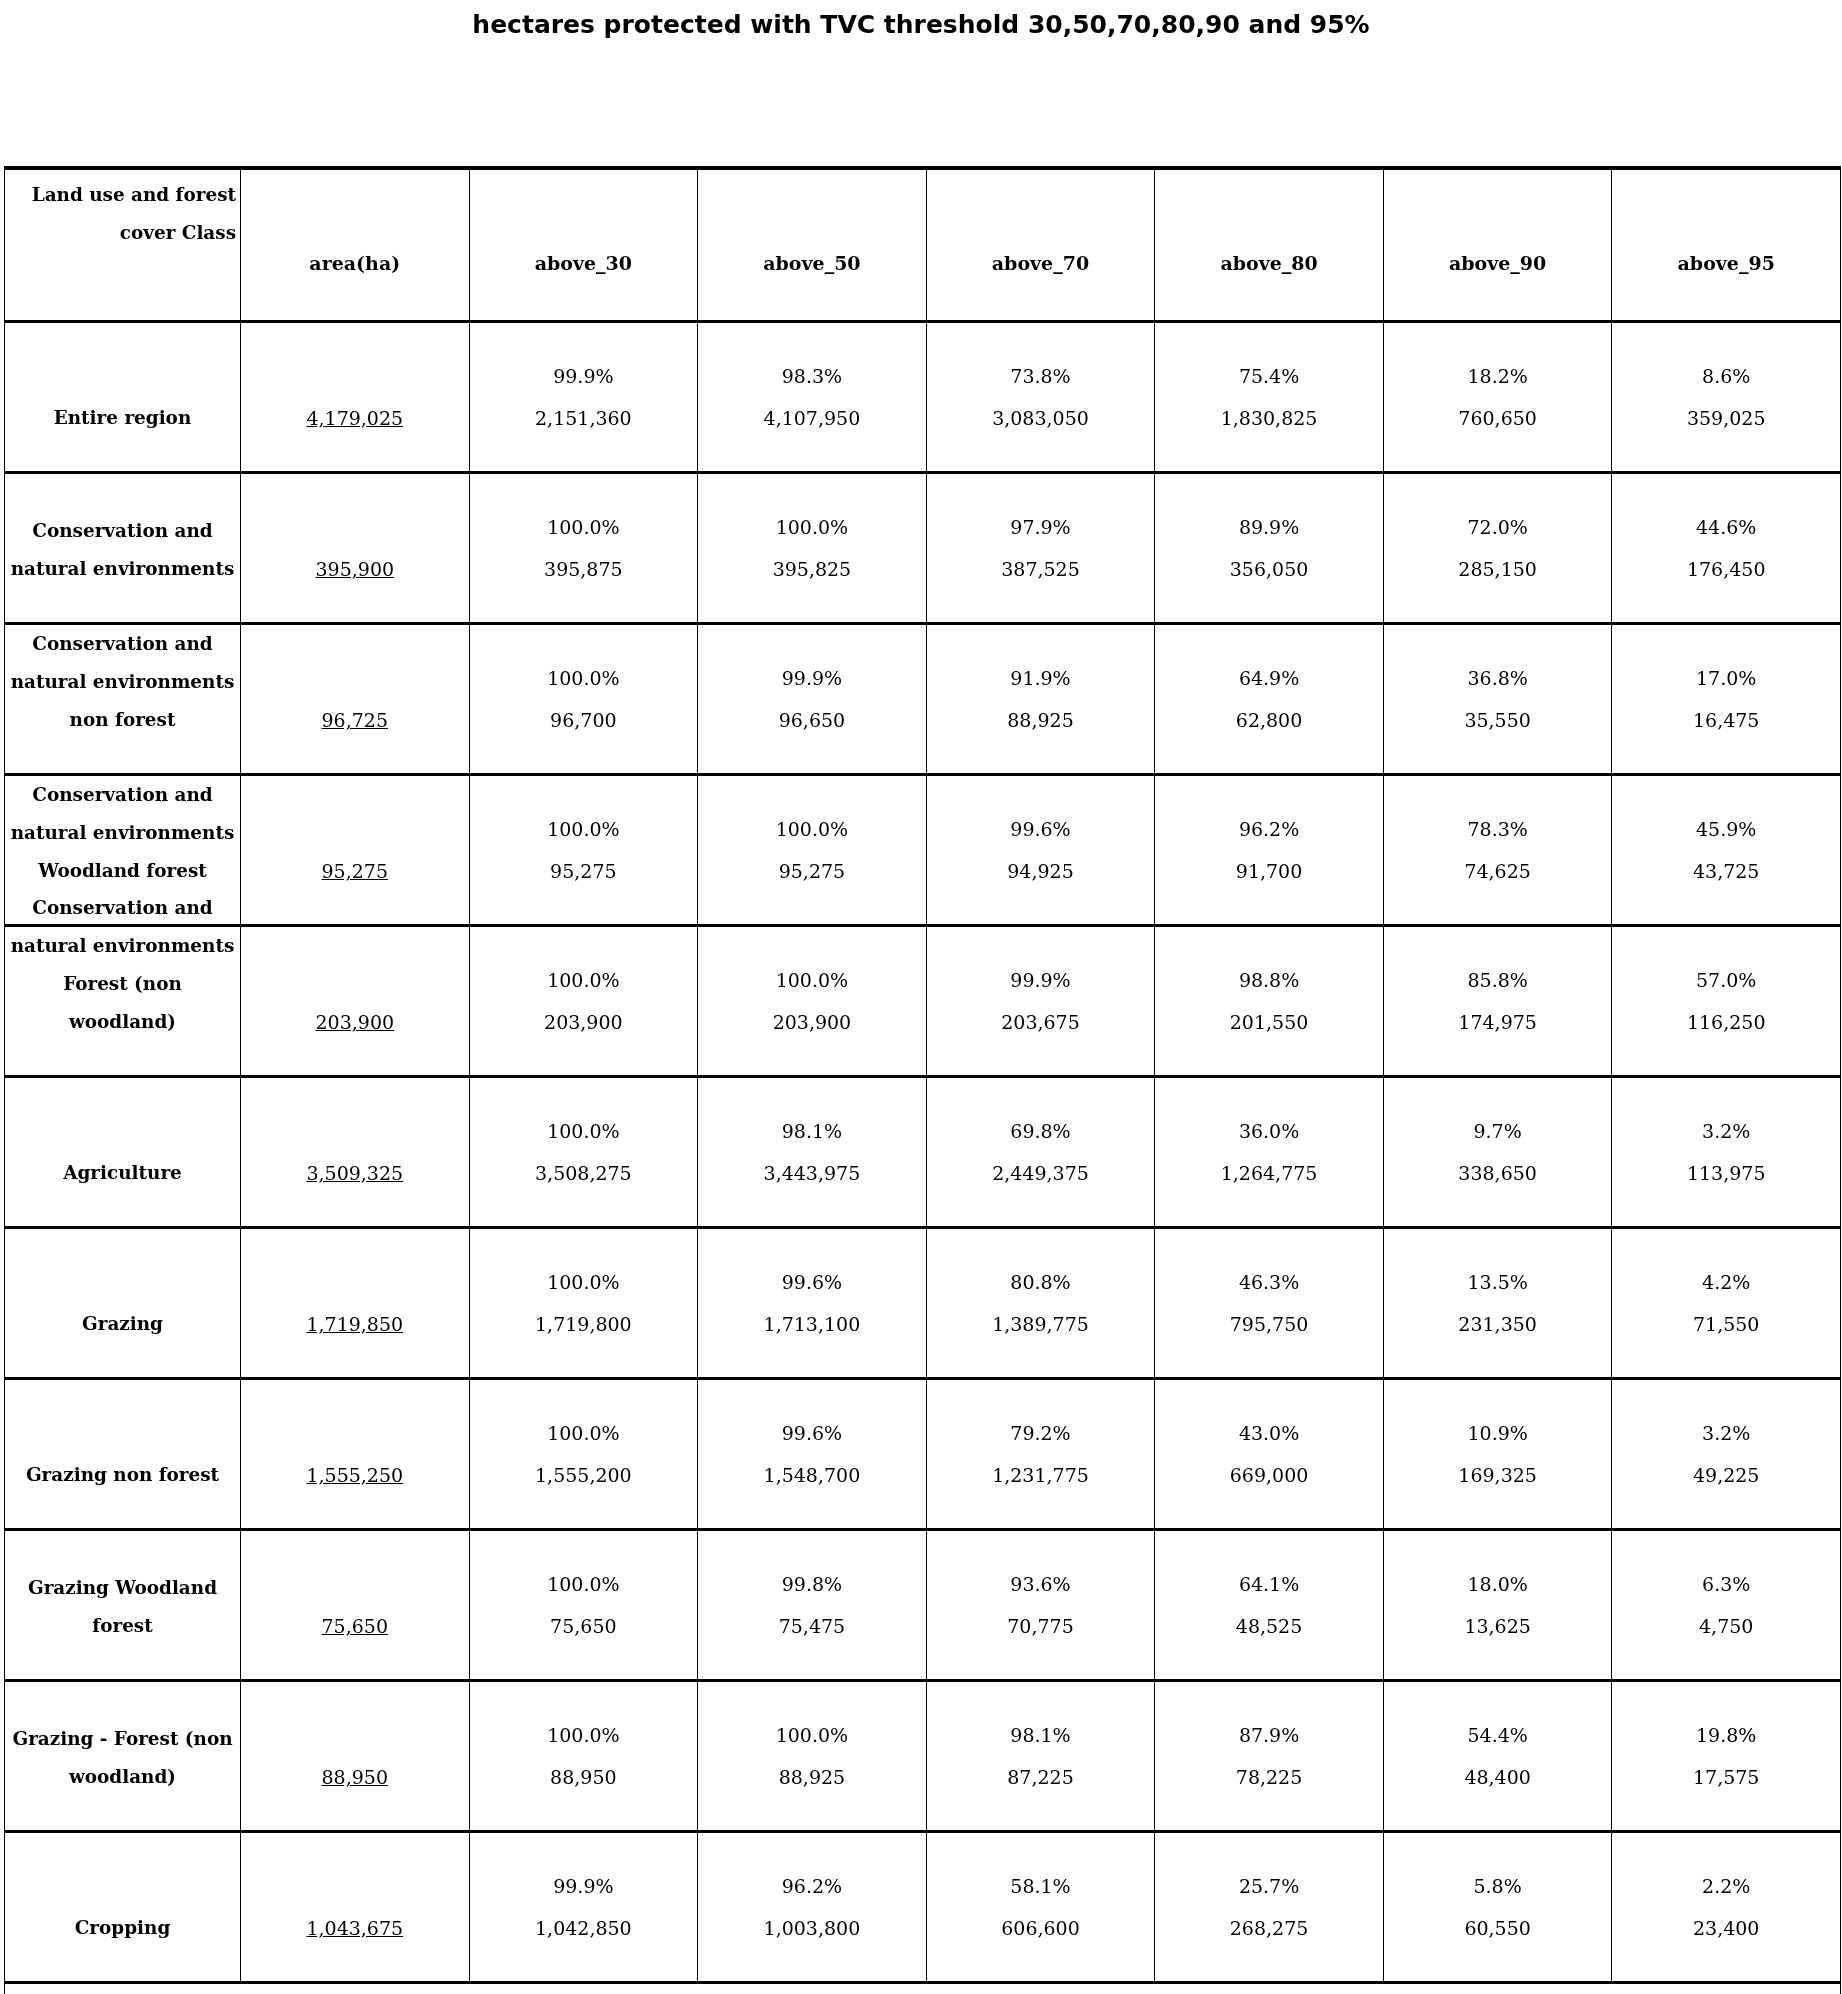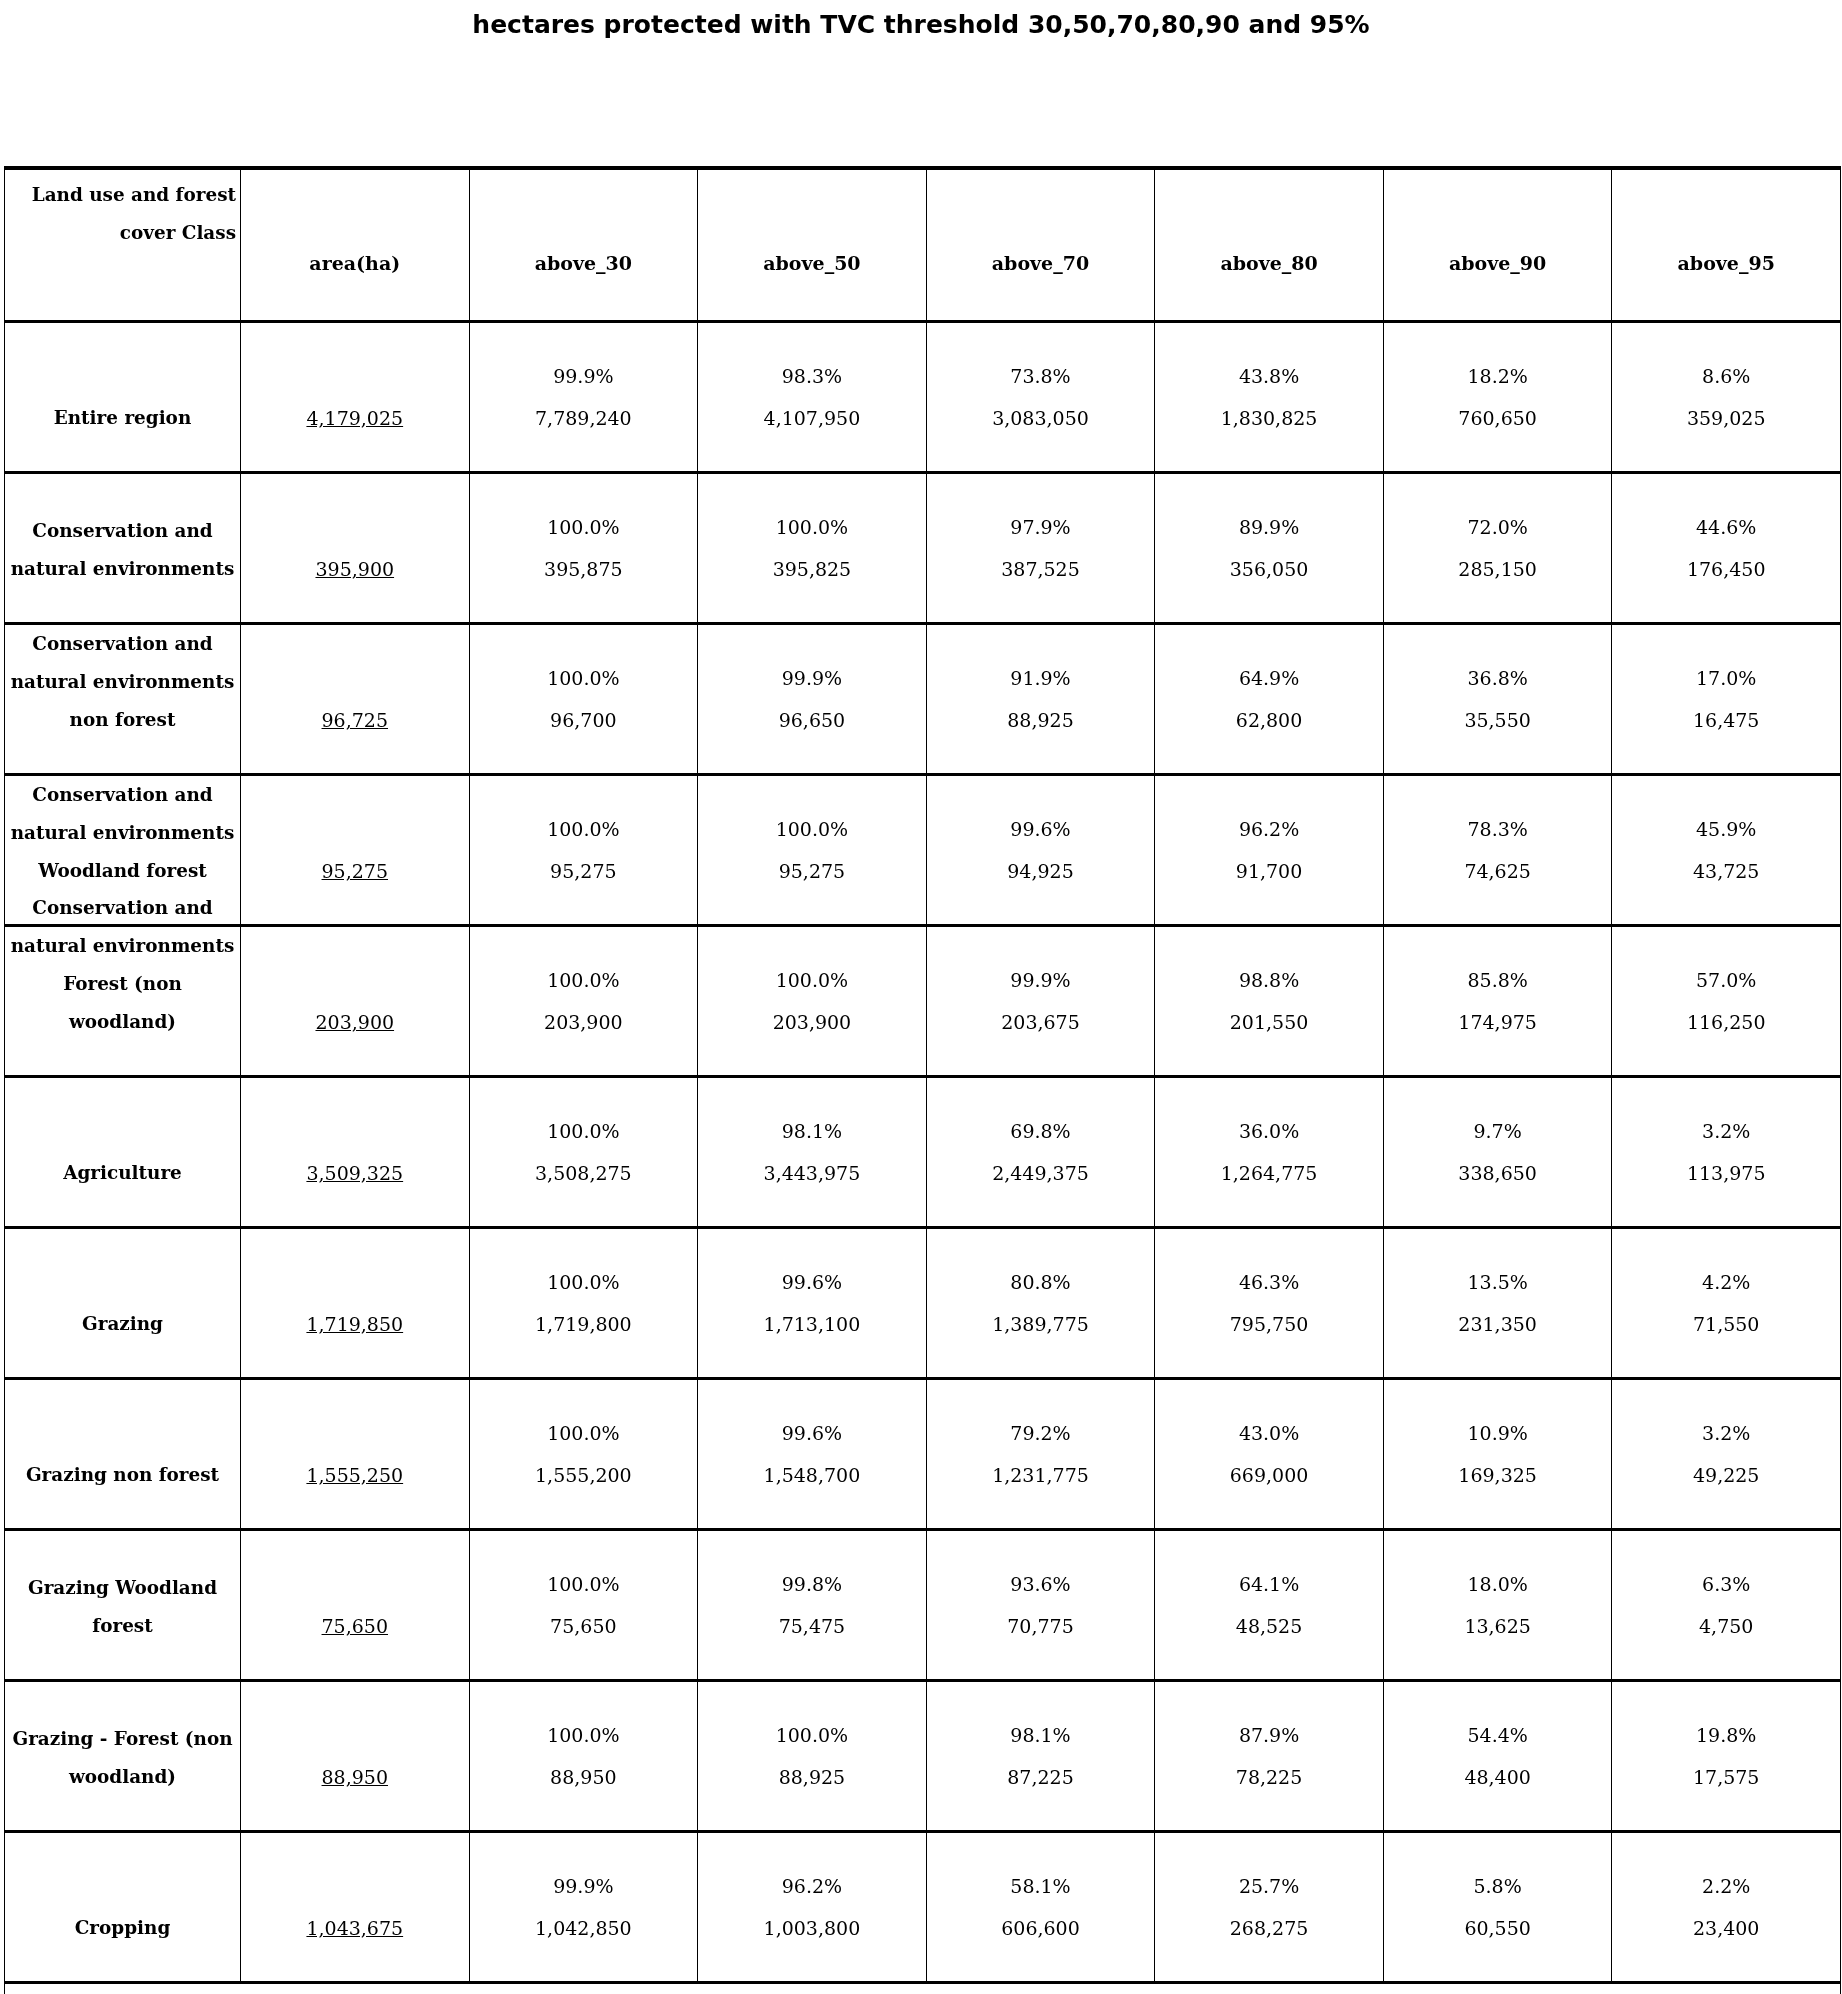--- a/index.html
+++ b/index.html
@@ -70,38 +70,38 @@
   <div class="trow">
     <div class="cell">
       <span class="label-text">Entire region</span>
     </div>
     <div class="cell">
       <span class="area-text">4,179,025</span>
     </div>
     <div class="cell data-cell">
       <div class="pair">
               <span class="pct">99.9%</span>
-              <span class="ha">7,789,240</span>
+              <span class="ha">2,151,360</span>
             </div>
     </div>
     <div class="cell data-cell">
       <div class="pair">
               <span class="pct">98.3%</span>
               <span class="ha">4,107,950</span>
             </div>
     </div>
     <div class="cell data-cell">
       <div class="pair">
               <span class="pct">73.8%</span>
               <span class="ha">3,083,050</span>
             </div>
     </div>
     <div class="cell data-cell">
       <div class="pair">
-              <span class="pct">43.8%</span>
+              <span class="pct">75.4%</span>
               <span class="ha">1,830,825</span>
             </div>
     </div>
     <div class="cell data-cell">
       <div class="pair">
               <span class="pct">18.2%</span>
               <span class="ha">760,650</span>
             </div>
     </div>
     <div class="cell data-cell">

